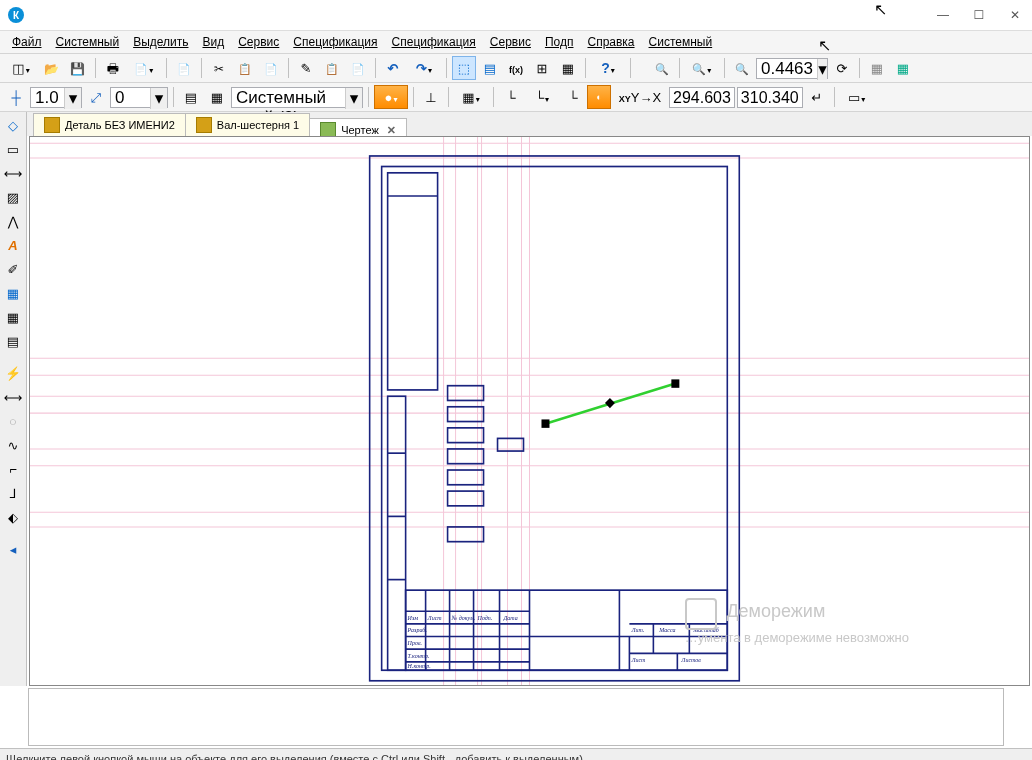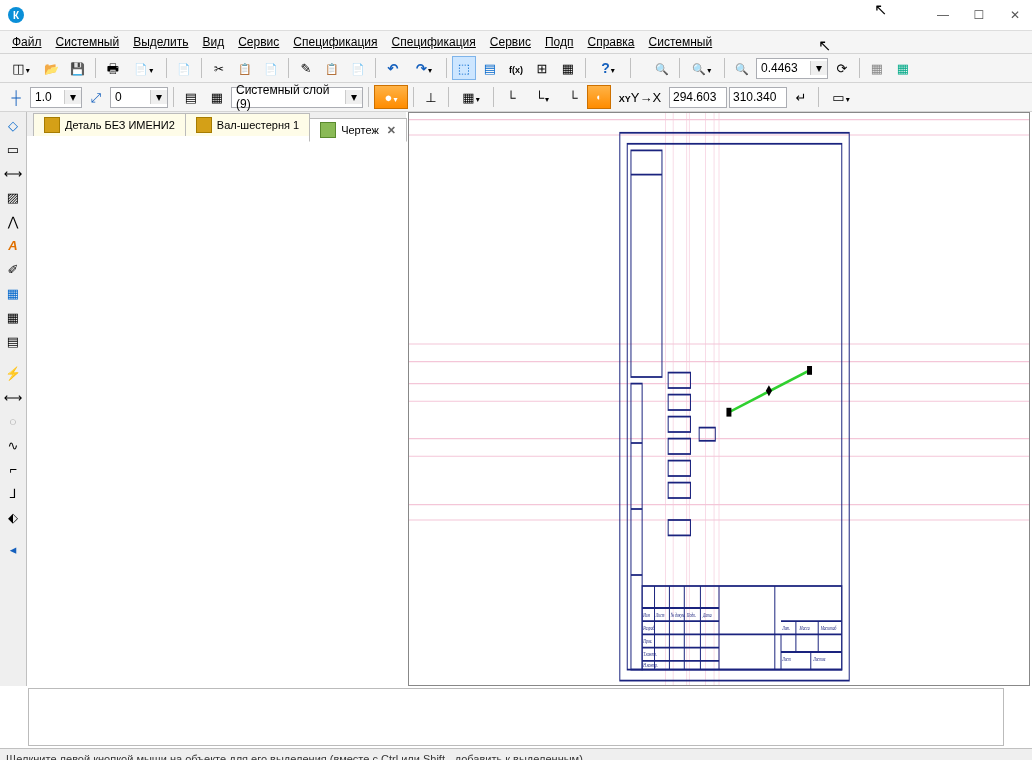--- a/index.html
+++ b/index.html
@@ -9,28 +9,28 @@
 .winbtns{margin-left:auto;display:flex;gap:18px;color:#555}
 .winbtns span{width:18px;text-align:center;cursor:default}
 .menubar{height:22px;display:flex;align-items:center;padding:0 6px;gap:2px;border-bottom:1px solid #d4d4d4;background:#f5f5f5}
 .menubar span{padding:2px 6px;cursor:default}
 .menubar span u{text-decoration:underline}
 .toolbar{height:28px;display:flex;align-items:center;padding:0 4px;gap:2px;background:#f5f5f5;border-bottom:1px solid #d4d4d4}
 .tbtn{width:22px;height:22px;display:flex;align-items:center;justify-content:center;border:1px solid transparent;cursor:default}
 .tbtn.drop{width:32px}
 .tbtn.wide{width:auto;padding:0 4px;min-width:44px}
 .sep{width:1px;height:20px;background:#c0c0c0;margin:0 3px}
-.numbox{height:19px;border:1px solid #abadb3;background:#fff;padding:0 3px;display:flex;align-items:center;min-width:50px;font-size:12px}
-.dropdown-combo{height:19px;border:1px solid #abadb3;background:#fff;display:flex;align-items:center;font-size:12px}
+.numbox{height:19px;border:1px solid #abadb3;background:#fff;padding:0 3px;display:flex;align-items:flex-end;min-width:50px;font-size:16px}
+.dropdown-combo{height:19px;border:1px solid #abadb3;background:#fff;display:flex;align-items:flex-start;font-size:17px}
 .dropdown-combo .txt{padding:0 4px;flex:1}
 .dropdown-combo .arr{width:16px;text-align:center;background:#efefef;border-left:1px solid #ccc}
 .workrow{display:flex;height:calc(100% - 30px - 22px - 28px - 28px - 18px - 60px)}
 .leftbar{width:26px;background:#efefef;border-right:1px solid #c0c0c0;display:flex;flex-direction:column;align-items:center;padding-top:2px;gap:2px}
 .leftbar .tbtn{width:22px;height:20px}
-.canvaswrap{flex:1;display:flex;flex-direction:row;background:#fff;position:relative}
+.canvaswrap{flex:1;display:flex;flex-direction:column;background:#fff;position:relative}
 .tabs{height:24px;display:flex;align-items:flex-end;background:#efefef;padding-left:6px;gap:0}
 .tab{height:22px;display:flex;align-items:center;padding:0 10px;border:1px solid #bbb;border-bottom:none;background:#fefce8;margin-right:-1px;font-size:11px;cursor:default}
 .tab.active{background:#fff;border-bottom:1px solid #fff;position:relative;top:6px}
 .tab .ticon{width:14px;height:14px;margin-right:5px;background:#d4a017;border:1px solid #a67c00}
 .tab.active .ticon{background:#8aba56;border:1px solid #5a8a2e}
 .tab .close{margin-left:8px;color:#666;font-weight:bold}
 .canvas{flex:1;background:#fff;position:relative;border:1px solid #888;margin:0 2px;overflow:hidden}
 svg.drawing{position:absolute;top:0;left:0;width:100%;height:100%}
 .watermark{position:absolute;right:120px;bottom:40px;color:#c8c8c8;font-size:13px;pointer-events:none}
 .watermark .wmicon{display:inline-block;width:28px;height:28px;border:2px solid #c8c8c8;border-radius:4px;vertical-align:middle;margin-right:6px;position:relative}
@@ -425,20 +425,25 @@
             <text x="664" y="470">Масштаб</text>
           <text x="602" y="498">Лист</text>
             <text x="652" y="498">Листов</text>
         </g>
 
         <line x1="516" y1="272" x2="646" y2="234" stroke="#30d030" stroke-width="2.5"></line>
         <rect x="512" y="268" width="8" height="8" fill="#000"></rect>
         <rect x="642" y="230" width="8" height="8" fill="#000"></rect>
         <rect x="577" y="249" width="7" height="7" fill="#000" transform="rotate(45 580.5 252.5)"></rect>
       </svg>
+      <div class="watermark">
+        <span class="wmicon"></span>
+        <span style="font-size:18px">Деморежим</span><br>
+        <span>…умента в деморежиме невозможно</span>
+      </div>
     </div>
   </div>
 </div>
 
 <div class="bottompanel"></div>
 
 <div class="statusbar">
   <span>Щелкните левой кнопкой мыши на объекте для его выделения (вместе с Ctrl или Shift - добавить к выделенным)</span>
 </div>
 

